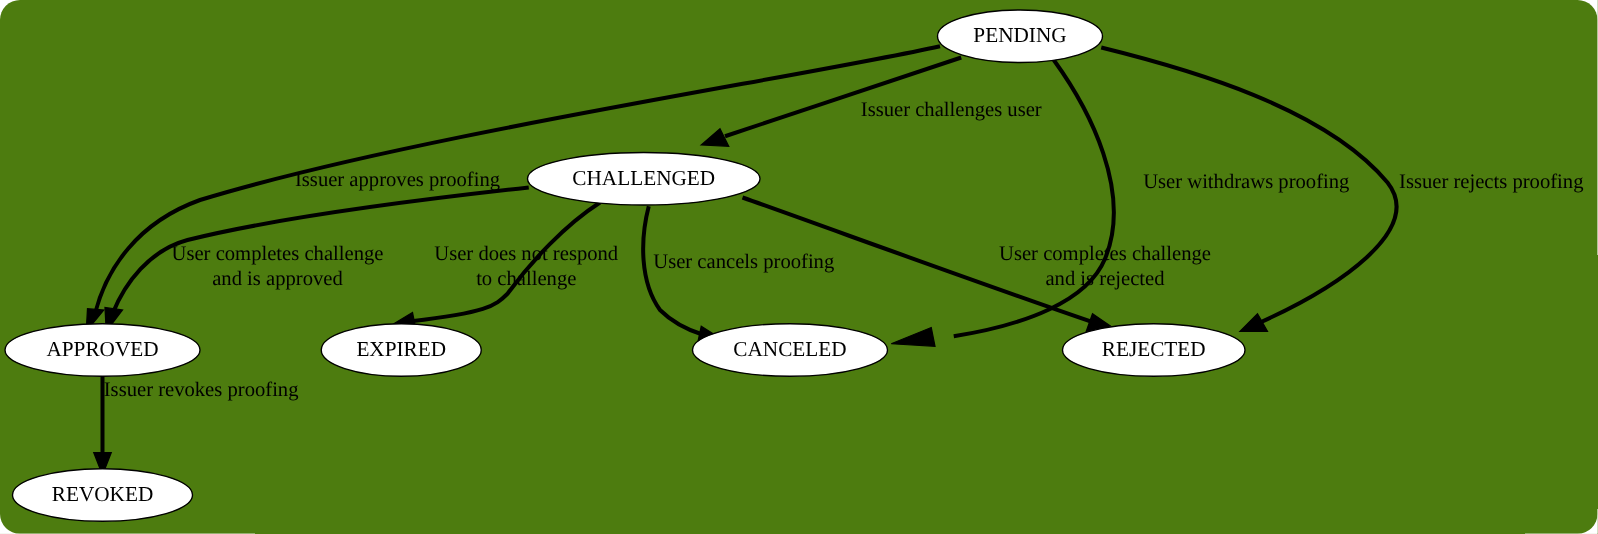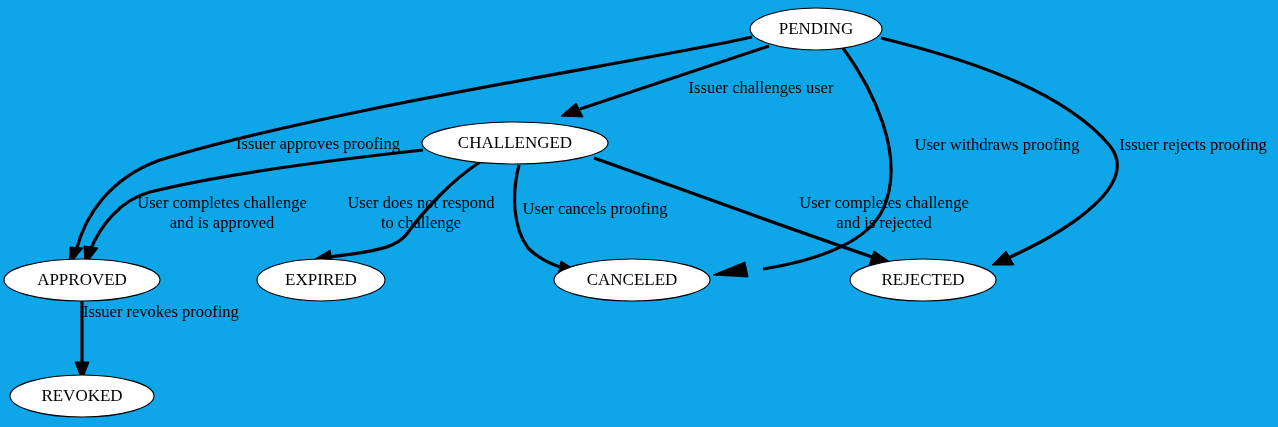--- a/index.html
+++ b/index.html
@@ -4,23 +4,24 @@
 <style>
   html, body {
     margin: 0;
     padding: 0;
     background: #ffffff;
   }
   #diagram-root {
     position: relative;
     width: 1278px;
     height: 427px;
-    background: #0ea5e9;
+    background: #4d7c0f;
     font-family: "Liberation Serif", "DejaVu Serif", serif;
     overflow: hidden;
+    border-radius: 16px;
   }
   svg#graph {
     display: block;
     width: 1278px;
     height: 427px;
   }
   .node-ellipse {
     fill: #ffffff;
     stroke: #000000;
     stroke-width: 1.1;

